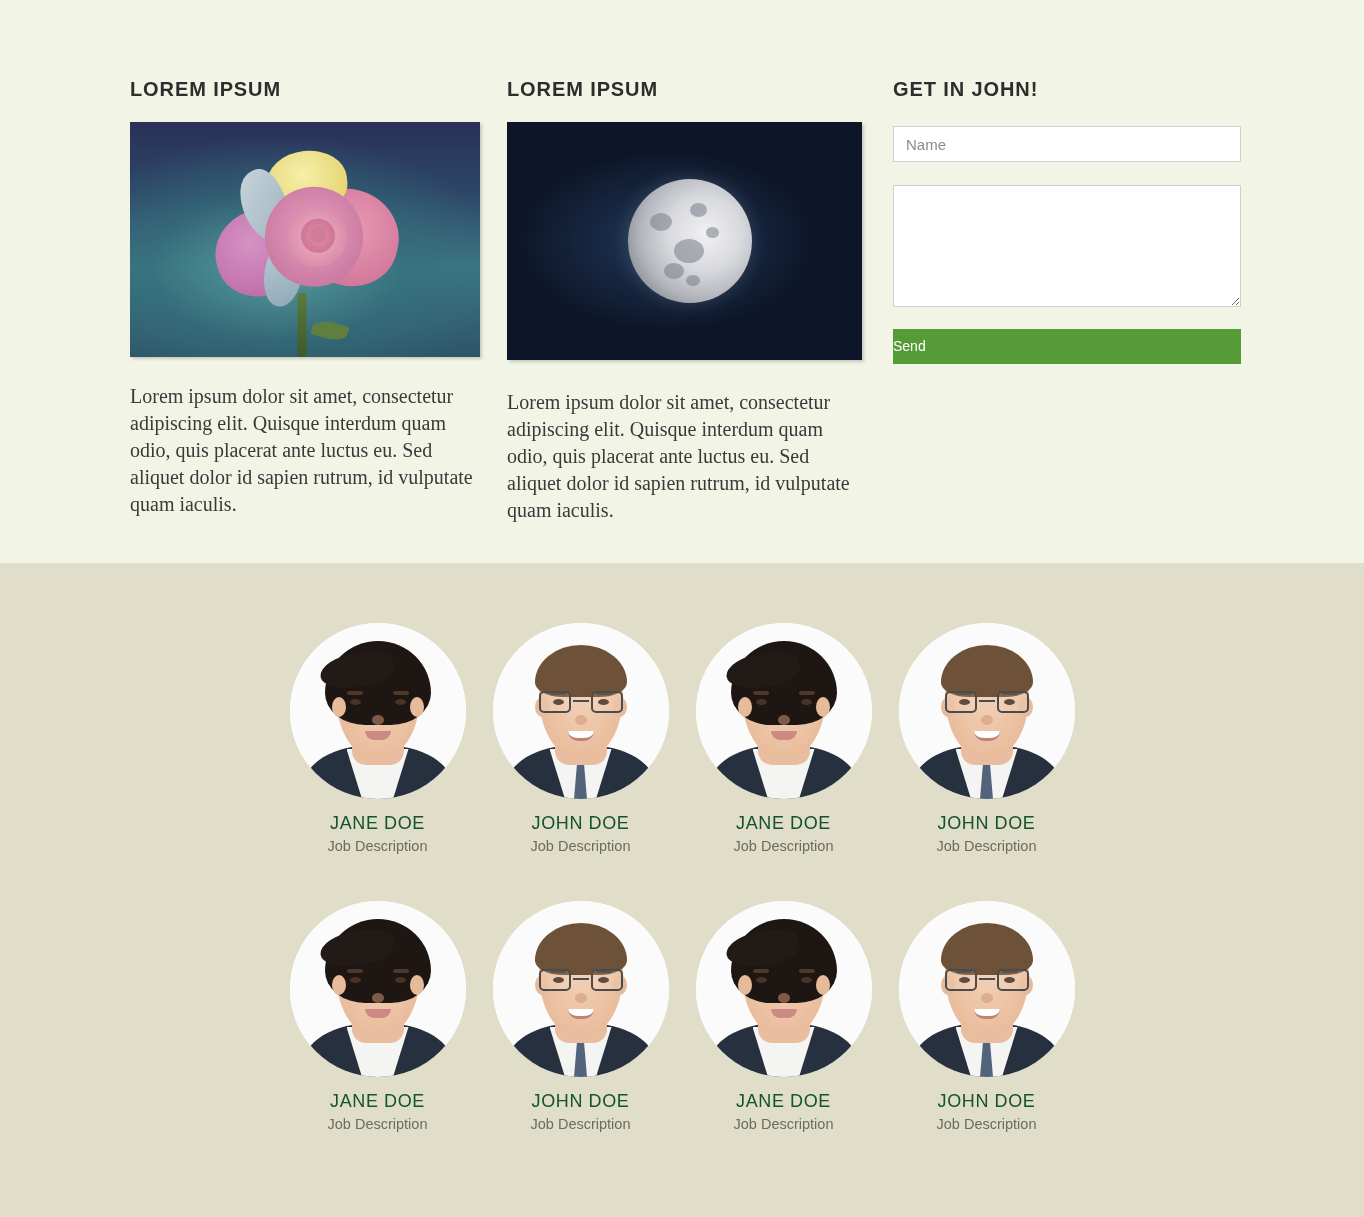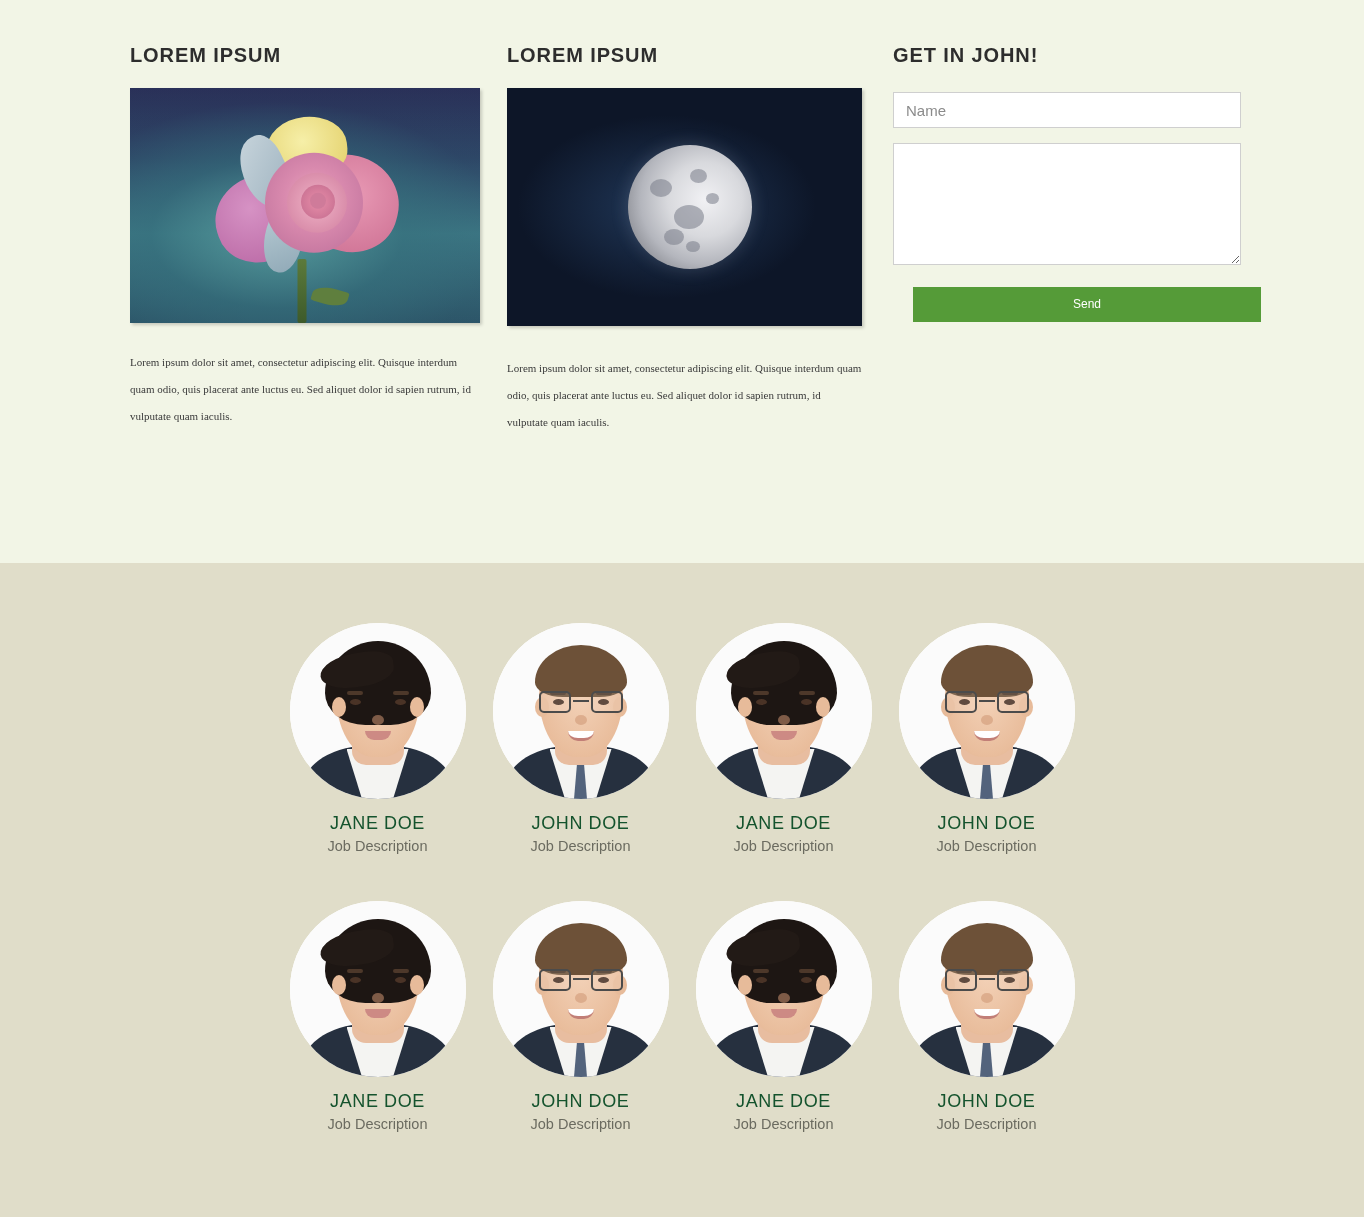--- a/index.html
+++ b/index.html
@@ -14,21 +14,21 @@
   }
 
   
   .top-section {
     background: #f2f5e6;
     height: 563px;
     position: relative;
   }
   .top-inner {
     display: flex;
-    padding: 44px 0 0 0;
+    padding: 78px 0 0 0;
     margin: 0 auto;
     width: 1360px;
   }
 
   .col {
     position: relative;
   }
   .col-a { width: 350px; margin-left: 128px; }
   .col-b { width: 355px; margin-left: 27px; }
   .col-c { width: 348px; margin-left: 31px; }
@@ -141,35 +141,35 @@
   .crater { position: absolute; border-radius: 50%; background: rgba(120,124,136,0.55); }
   .c1 { left: 22px; top: 34px; width: 22px; height: 18px; }
   .c2 { left: 46px; top: 60px; width: 30px; height: 24px; }
   .c3 { left: 36px; top: 84px; width: 20px; height: 16px; }
   .c4 { left: 62px; top: 24px; width: 17px; height: 14px; }
   .c5 { left: 78px; top: 48px; width: 13px; height: 11px; }
   .c6 { left: 58px; top: 96px; width: 14px; height: 11px; }
 
   .body-copy {
     margin: 26px 0 8px 0;
-    font-size: 11px;
+    font-size: 20px;
     line-height: 27px;
     color: #3a3a3a;
     font-family: "Liberation Serif", serif;
   }
   .col-b .body-copy { margin-top: 29px; }
 
   
   .form-wrap { margin-top: 26px; }
   .field {
     display: block;
     width: 348px;
     height: 36px;
     padding: 0 12px;
-    margin-bottom: 15px;
+    margin-bottom: 23px;
     border: 1px solid #cfcfcf;
     background: #ffffff;
     font-size: 15px;
     color: #444;
     font-family: "Liberation Sans", sans-serif;
     border-radius: 0;
     outline: none;
   }
   .field::placeholder { color: #8b8b8b; }
   .field-area {
@@ -186,27 +186,26 @@
     resize: vertical;
     outline: none;
   }
   .send-btn {
     display: block;
     width: 348px;
     height: 35px;
     border: none;
     background: #559b38;
     color: #ffffff;
-    font-size: 12px;
+    font-size: 14px;
     font-family: "Liberation Sans", sans-serif;
     cursor: pointer;
     line-height: 35px;
     padding: 0;
-    text-align: center;
-    margin-left: 20px;
+    text-align: left;
   }
 
   
   .team-section {
     background: #e0ddc9;
     height: 654px;
     padding-top: 60px;
   }
   .team-grid {
     width: 812px;

